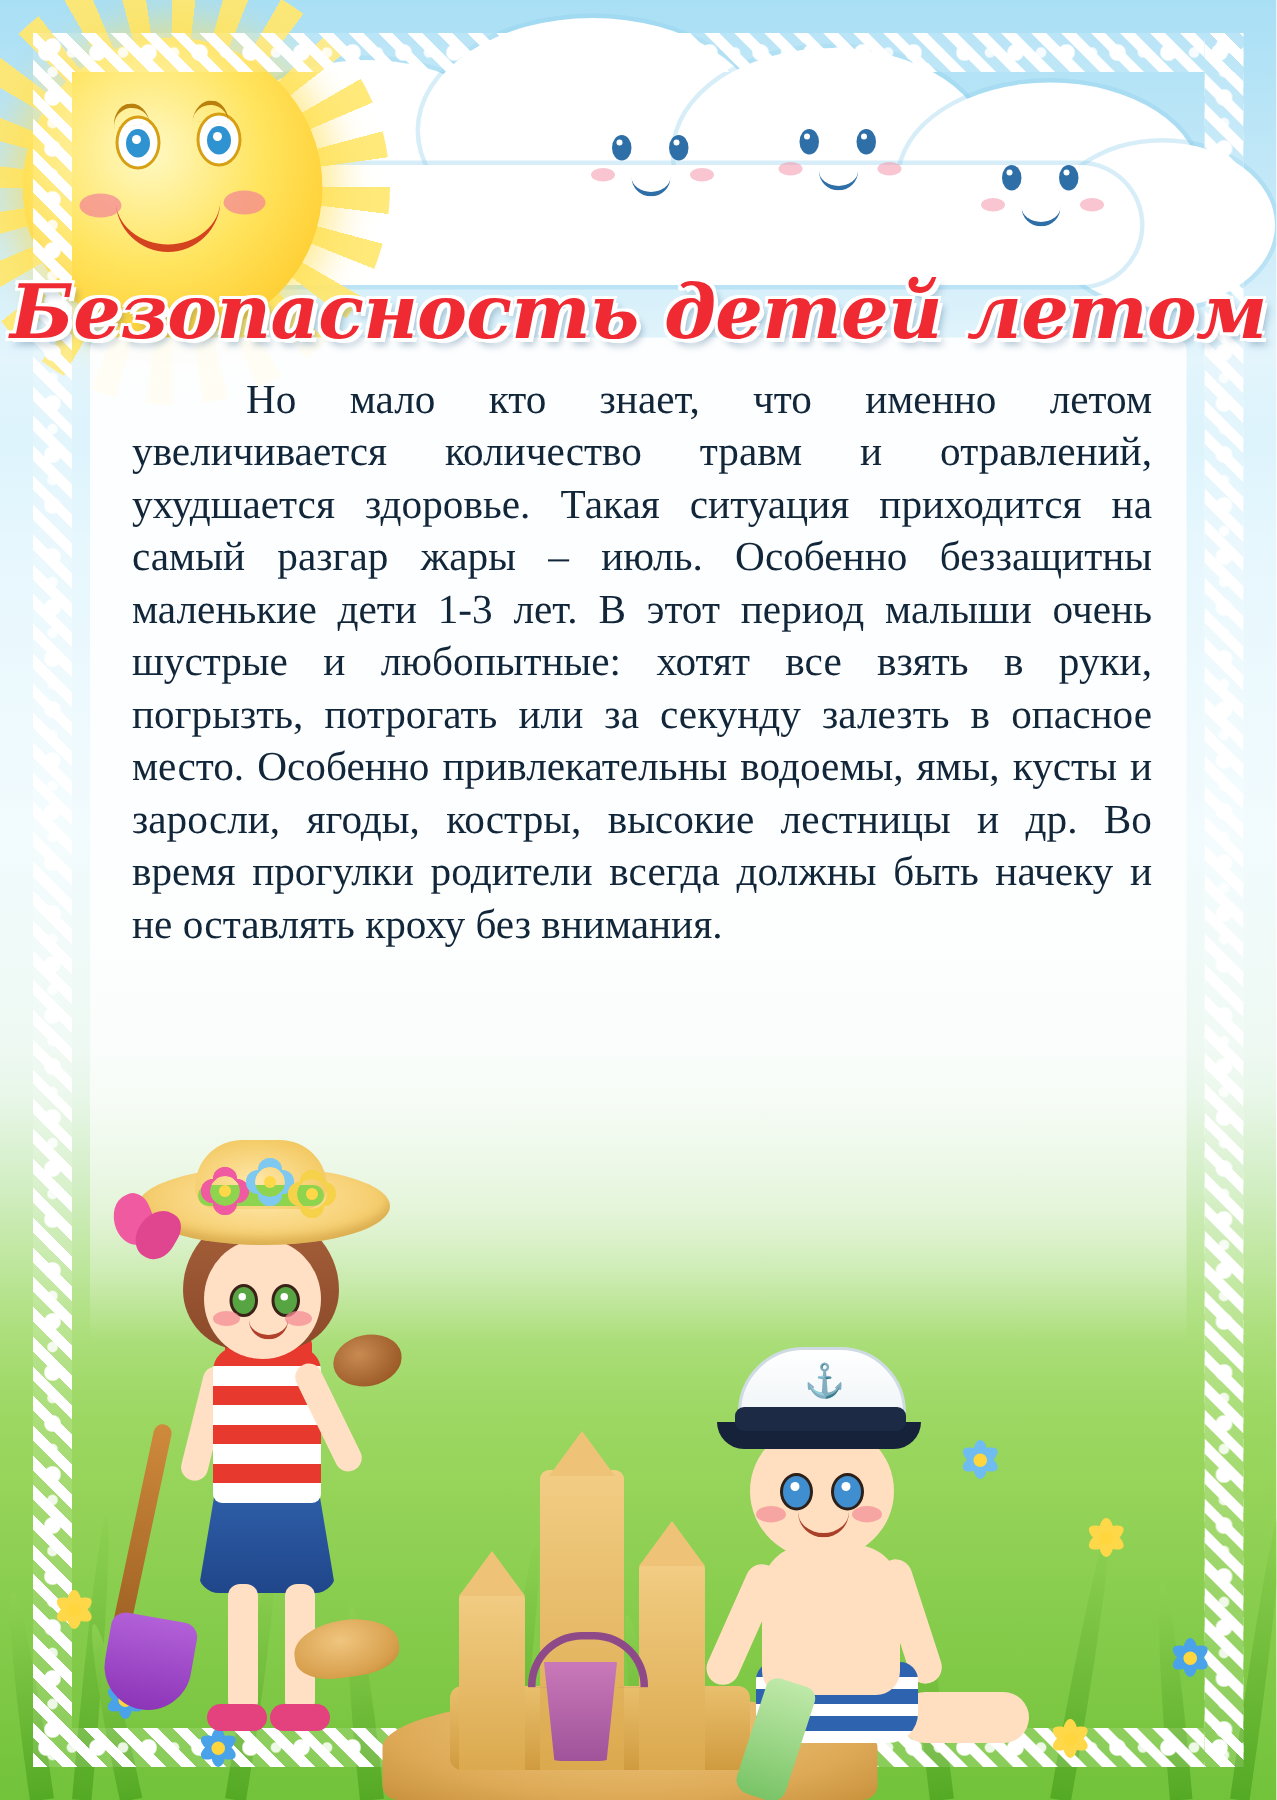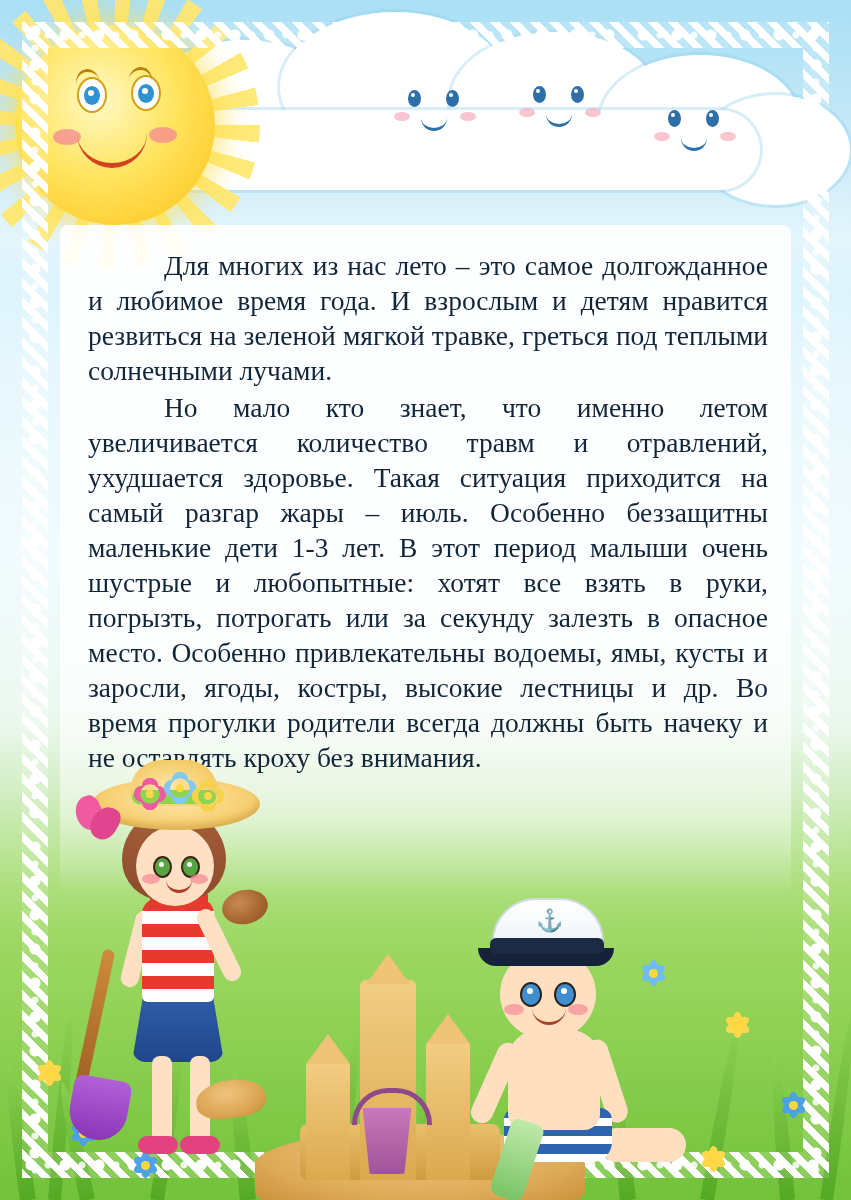--- a/index.html
+++ b/index.html
@@ -691,23 +691,23 @@
     <div class="petals">
       <span style="transform: rotate(0deg);"></span>
       <span style="transform: rotate(60deg);"></span>
       <span style="transform: rotate(120deg);"></span>
       <div class="center"></div>
     </div>
   </div>
 
   <div class="paper"></div>
 
+  <div class="title">Безопасность детей летом</div>
 
   <div class="body-text">
-    <p>Для многих из нас лето – это самое долгожданное и любимое время года. И взрослым и детям нравится резвиться на зеленой мягкой травке, греться под теплыми солнечными лучами.</p>
     <p class="wrapped">Но мало кто знает, что именно летом увеличивается количество травм и отравлений, ухудшается здоровье. Такая ситуация приходится на самый разгар жары – июль. Особенно беззащитны маленькие дети 1-3 лет. В этот период малыши очень шустрые и любопытные: хотят все взять в руки, погрызть, потрогать или за секунду залезть в опасное место. Особенно привлекательны водоемы, ямы, кусты и заросли, ягоды, костры, высокие лестницы и др. Во время прогулки родители всегда должны быть начеку и не оставлять кроху без внимания.</p>
   </div>
 
   <div class="sand-mound"></div>
   <div class="castle">
     <div class="base"></div>
     <div class="tower t1"></div>
     <div class="tower t2"></div>
     <div class="tower t3"></div>
   </div>

